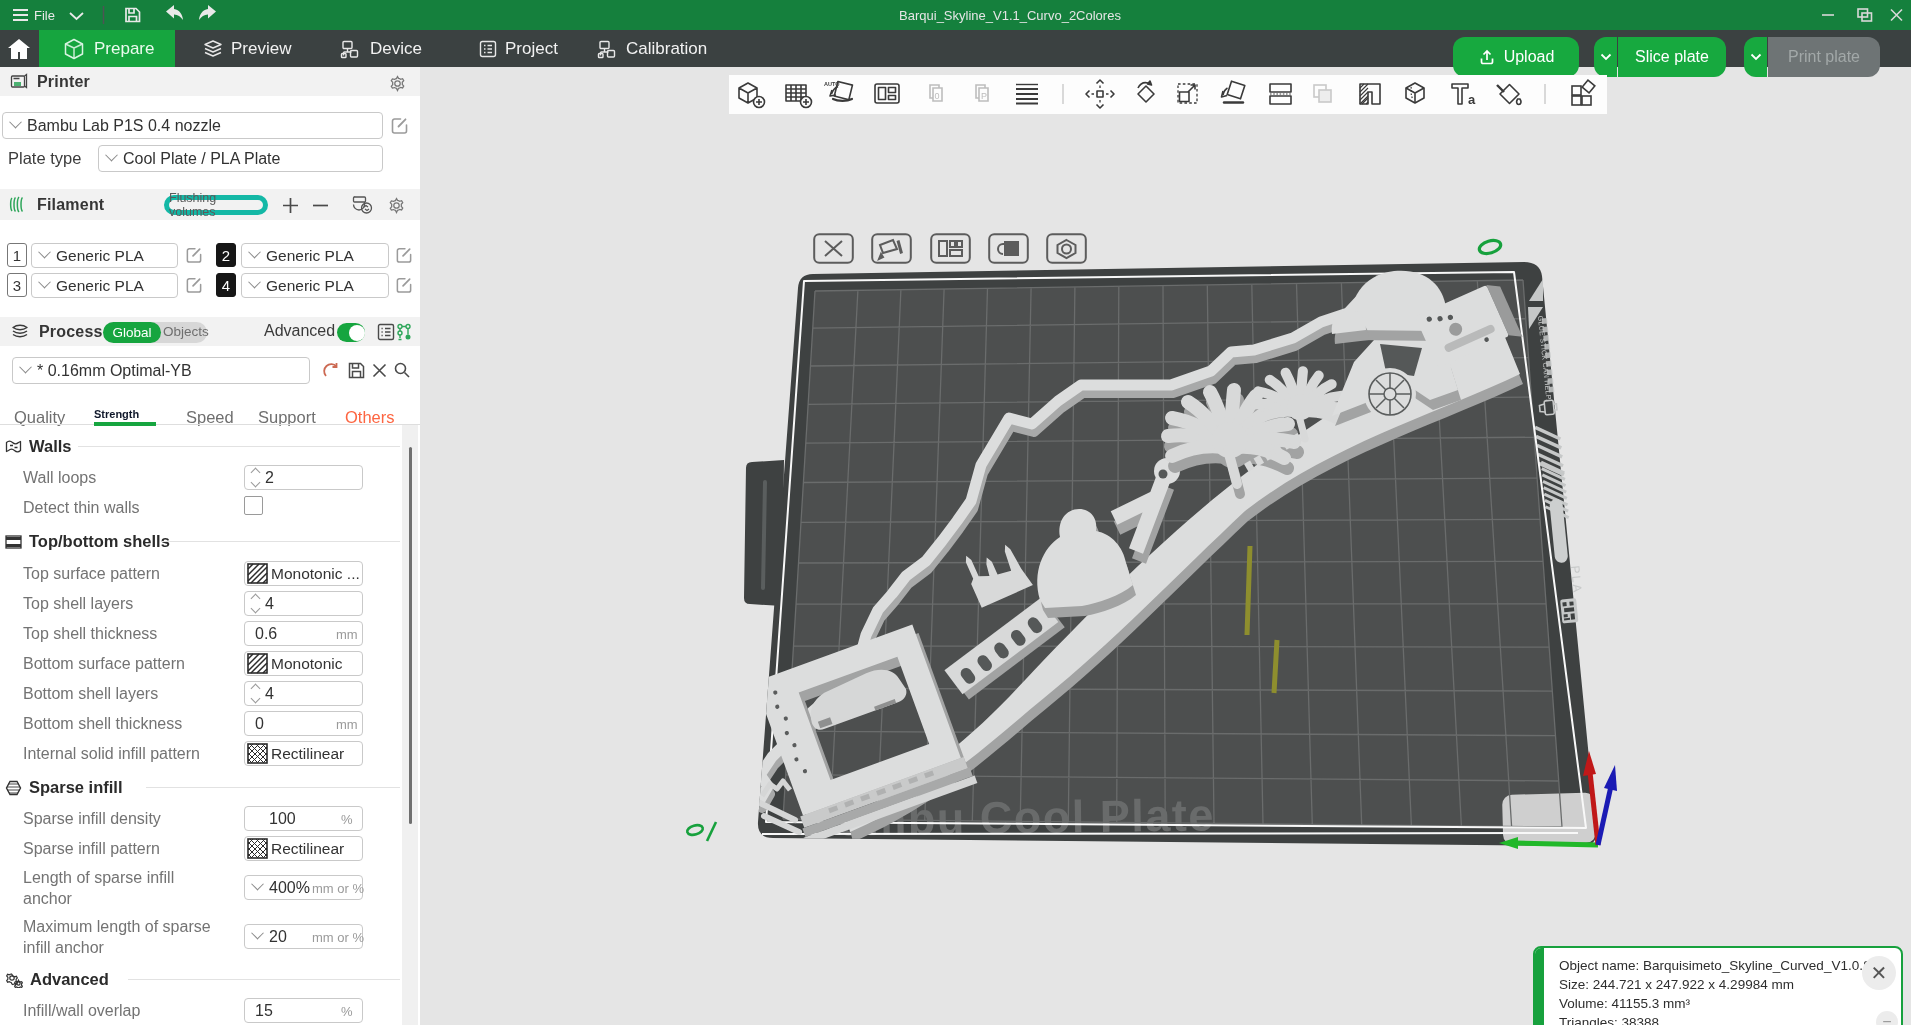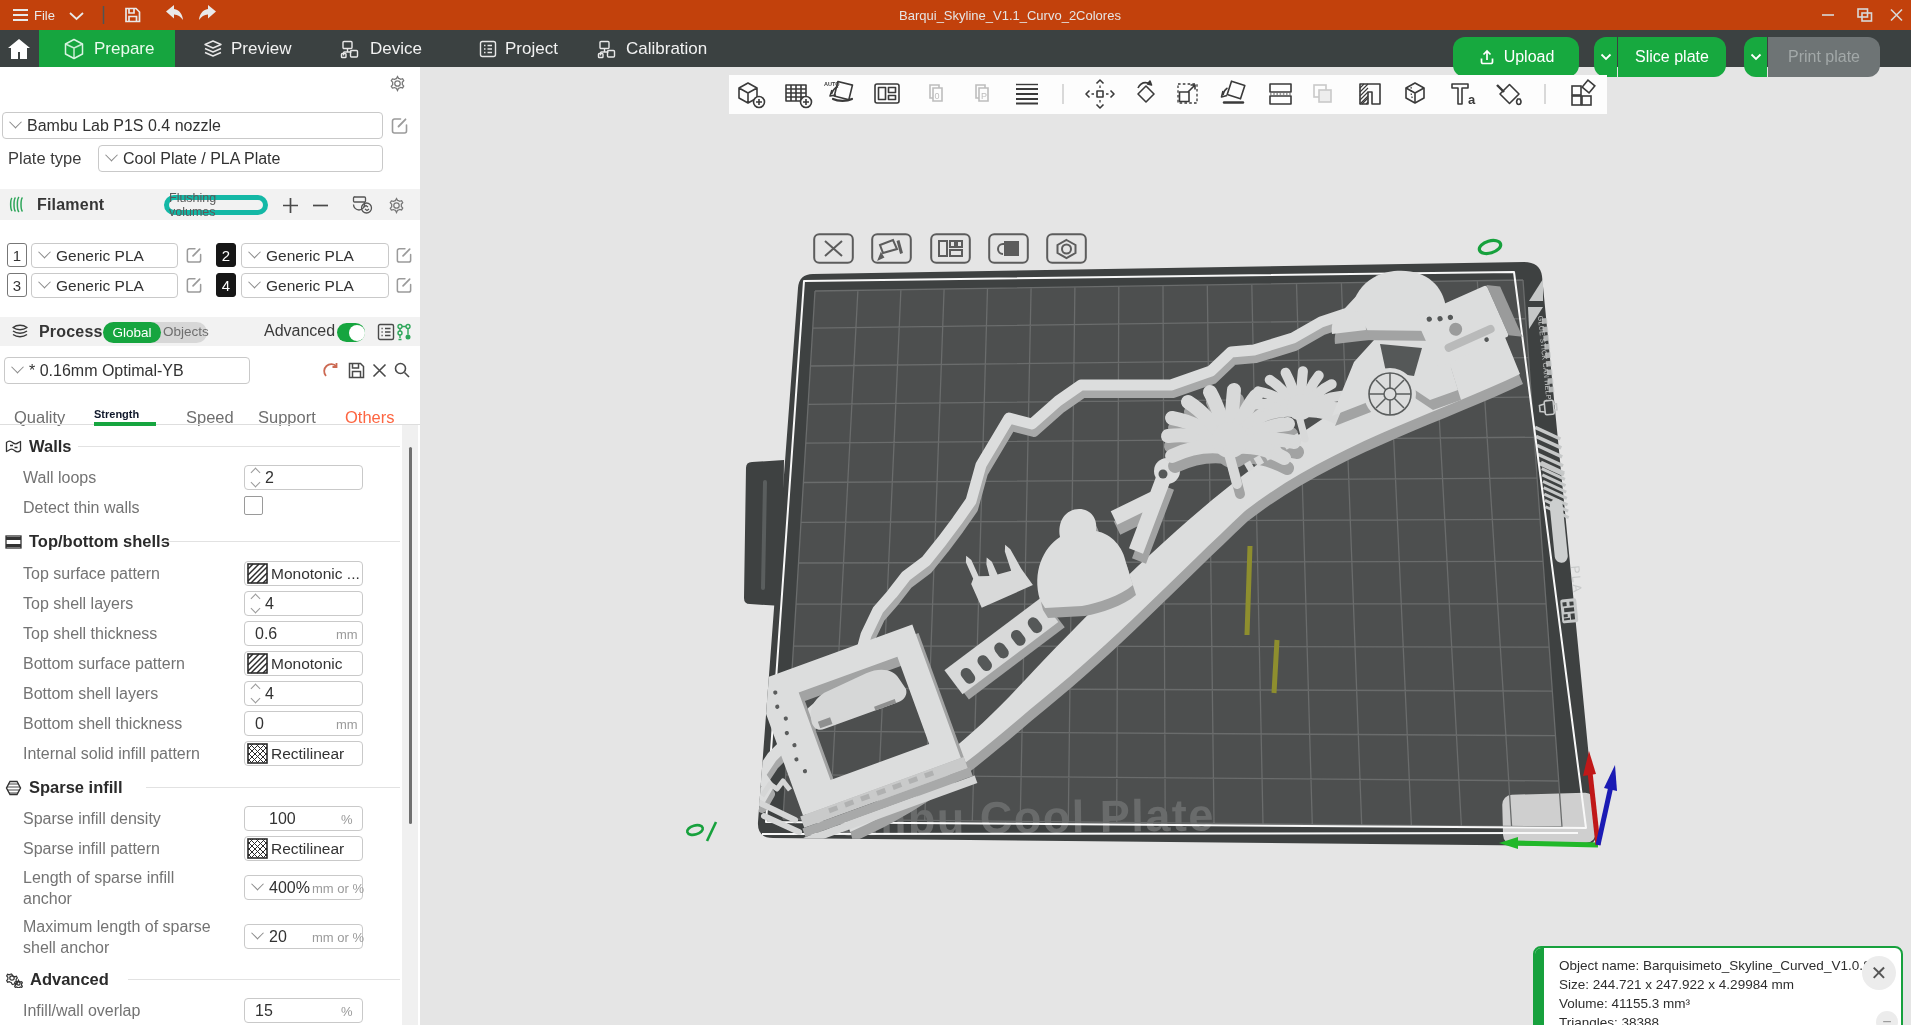--- a/index.html
+++ b/index.html
@@ -1,16 +1,16 @@
 <!DOCTYPE html>
 <html><head><meta charset="utf-8"><style>
 *{margin:0;padding:0;box-sizing:border-box;-webkit-font-smoothing:antialiased}
 html,body{width:1911px;height:1025px;overflow:hidden;font-family:"Liberation Sans",sans-serif;background:#e5e5e5}
 .abs{position:absolute}
-#titlebar{left:0;top:0;width:1911px;height:30px;background:#c2410c;color:#e8e8e8}
+#titlebar{left:0;top:0;width:1911px;height:30px;background:#15803d;color:#e8e8e8}
 #navbar{left:0;top:30px;width:1911px;height:37px;background:#3b4141;color:#f0f0f0}
 .navtab{position:absolute;top:0;height:37px;display:flex;align-items:center;font-size:17px;color:#f2f2f2}
 #panel{left:0;top:67px;width:420px;height:958px;background:#fff}
 .band{position:absolute;left:0;width:420px;background:#f2f2f2;display:flex;align-items:center}
 .bandtitle{font-size:16px;font-weight:700;color:#363636;letter-spacing:0.2px}
 .sel{position:absolute;background:#fff;border:1px solid #c9c9c9;border-radius:4px;display:flex;align-items:center;font-size:16px;color:#323232;white-space:nowrap;overflow:hidden}
 .chev{display:inline-block;width:9px;height:9px;border-left:1.8px solid #8a8a8a;border-bottom:1.8px solid #8a8a8a;transform:rotate(-45deg) translate(1px,-1px);margin:0 7px 4px 8px;flex:0 0 auto}
 .lbl{position:absolute;font-size:16px;color:#737373;line-height:21px}
 .ibox{position:absolute;background:#fff;border:1px solid #c9c9c9;border-radius:4px;font-size:16px;color:#323232;display:flex;align-items:center}
 .unit{position:absolute;font-size:13px;color:#9a9a9a}
@@ -116,20 +116,30 @@
 <div class="gbtn" style="left:1618px;width:108px;border-radius:0 12px 12px 0">Slice plate</div>
 <div class="gbtn" style="left:1744px;width:23px;border-radius:12px 0 0 12px">
  <svg width="12" height="8" viewBox="0 0 12 8">
         <path d="M1.5 1.5l4.5 4.5 4.5-4.5" stroke="#fff" stroke-width="1.8" fill="none"></path>
       </svg>
 </div>
 <div class="gbtn" style="left:1768px;width:112px;background:#6e7475;color:#a2a8a8;border-radius:0 12px 12px 0">Print plate</div>
 <div class="abs" style="left:39px;top:37px;width:136px;height:3px;background:#d9f2e1"></div>
 </div>
 <div id="panel" class="abs">
+    <div class="band" style="top:0;height:29px">
+      <svg style="margin-left:10px" width="18" height="18" viewBox="0 0 18 18">
+        <g stroke="#444" stroke-width="1.3" fill="none">
+          <rect x="1.5" y="3" width="13" height="11" rx="1"></rect>
+          <path d="M14.5 3l2-1.5v13l-2-1.5M3.5 5.5h6"></path>
+        </g>
+        <path d="M4 9h7v4H4z" fill="#2ea65a" opacity="0.85"></path>
+      </svg>
+      <span class="bandtitle" style="margin-left:9px">Printer</span>
+    </div>
     <svg class="abs" style="left:389px;top:8px" width="17" height="17" viewBox="0 0 20 20">
       <g stroke="#777" stroke-width="1.5" fill="none">
         <circle cx="10" cy="10" r="3.2"></circle>
         <path d="M10 1.8l1.2 2.2a6.3 6.3 0 012.4 1l2.4-.6 1.3 2.2-1.7 1.9a6.3 6.3 0 010 2.6l1.7 1.9-1.3 2.2-2.4-.6a6.3 6.3 0 01-2.4 1L10 18.2l-1.2-2.4a6.3 6.3 0 01-2.4-1l-2.4.6-1.3-2.2 1.7-1.9a6.3 6.3 0 010-2.6L2.7 6.8l1.3-2.2 2.4.6a6.3 6.3 0 012.4-1z"></path>
       </g>
     </svg>
     <div class="sel" style="left:2px;top:45px;width:381px;height:27px"><i class="chev"></i>Bambu Lab P1S 0.4 nozzle</div>
     <svg class="abs" style="left:390px;top:49px" width="19" height="19" viewBox="0 0 19 19">
       <path d="M16.5 9v6a2 2 0 01-2 2h-10a2 2 0 01-2-2v-10a2 2 0 012-2h6" stroke="#9b9b9b" stroke-width="1.6" fill="none" stroke-linecap="round"></path>
       <path d="M8.5 10.5l7-7.2" stroke="#9b9b9b" stroke-width="1.8" fill="none" stroke-linecap="round"></path>
@@ -213,21 +223,21 @@
     <svg class="abs" style="left:396px;top:256px" width="17" height="18" viewBox="0 0 17 18">
       <g stroke="#2ea65a" stroke-width="1.4" fill="none">
         <circle cx="4" cy="3.5" r="2"></circle>
         <circle cx="12" cy="3.5" r="2"></circle>
         <circle cx="4" cy="10" r="2"></circle>
         <path d="M4 5.5V8M6 3.5h4M4 12v3M2.5 16.5h3"></path>
         <circle cx="12" cy="14" r="2.5" fill="#2ea65a" stroke="none"></circle>
         <path d="M12 5.5v6"></path>
       </g>
     </svg>
-    <div class="sel" style="left:4px;top:290px;width:246px;height:27px"><i class="chev"></i>* 0.16mm Optimal-YB</div>
+    <div class="sel" style="left:12px;top:290px;width:298px;height:27px"><i class="chev"></i>* 0.16mm Optimal-YB</div>
     <svg class="abs" style="left:322px;top:294px" width="18" height="18" viewBox="0 0 18 18">
       <g fill="none">
         <path d="M14.5 5.5A7 7 0 104 15" stroke="#cc6952" stroke-width="1.8"></path>
         <path d="M14.5 2v4h-4" stroke="#cc6952" stroke-width="1.8"></path>
       </g>
     </svg>
     <svg class="abs" style="left:347px;top:294px" width="19" height="19" viewBox="0 0 19 19">
       <g stroke="#4a4a4a" stroke-width="1.5" fill="none">
         <path d="M2.5 2.5h11l3 3v11h-14z"></path>
         <path d="M5.5 2.5v4.5h6V2.5"></path>
@@ -366,21 +376,21 @@
         </g>
       </svg>
       <span style="font-size:15.5px;white-space:nowrap">Rectilinear</span>
     </div>
     <div class="lbl" style="left:23px;top:800px;width:180px">Length of sparse infill anchor</div>
     <div class="ibox" style="left:244px;top:808px;width:119px;height:25px">
       <i class="chev"></i>
       <span style="font-size:16px">400%</span>
     </div>
     <div class="unit" style="left:312px;top:814px">mm or %</div>
-    <div class="lbl" style="left:23px;top:849px;width:210px">Maximum length of sparse shell anchor</div>
+    <div class="lbl" style="left:23px;top:849px;width:210px">Maximum length of sparse infill anchor</div>
     <div class="ibox" style="left:244px;top:857px;width:119px;height:25px">
       <i class="chev"></i>
       <span style="font-size:16px">20</span>
     </div>
     <div class="unit" style="left:312px;top:863px">mm or %</div>
     <div class="sechead" style="left:5px;top:903px;height:19px">
       <svg width="18" height="16" viewBox="0 0 18 16">
         <g stroke="#333" stroke-width="1.2" fill="none">
           <circle cx="7" cy="6" r="2.2"></circle>
           <path d="M7 1.2l.8 1.6a4.8 4.8 0 011.8.8l1.8-.5.9 1.6-1.2 1.4a4.8 4.8 0 010 1.9l1.2 1.4-.9 1.6-1.8-.5a4.8 4.8 0 01-1.8.8L7 10.8l-.8-1.5a4.8 4.8 0 01-1.8-.8l-1.8.5-.9-1.6L2.9 6a4.8 4.8 0 010-1.9L1.7 2.7l.9-1.6 1.8.5a4.8 4.8 0 011.8-.8z" transform="translate(0,1.2)"></path>

